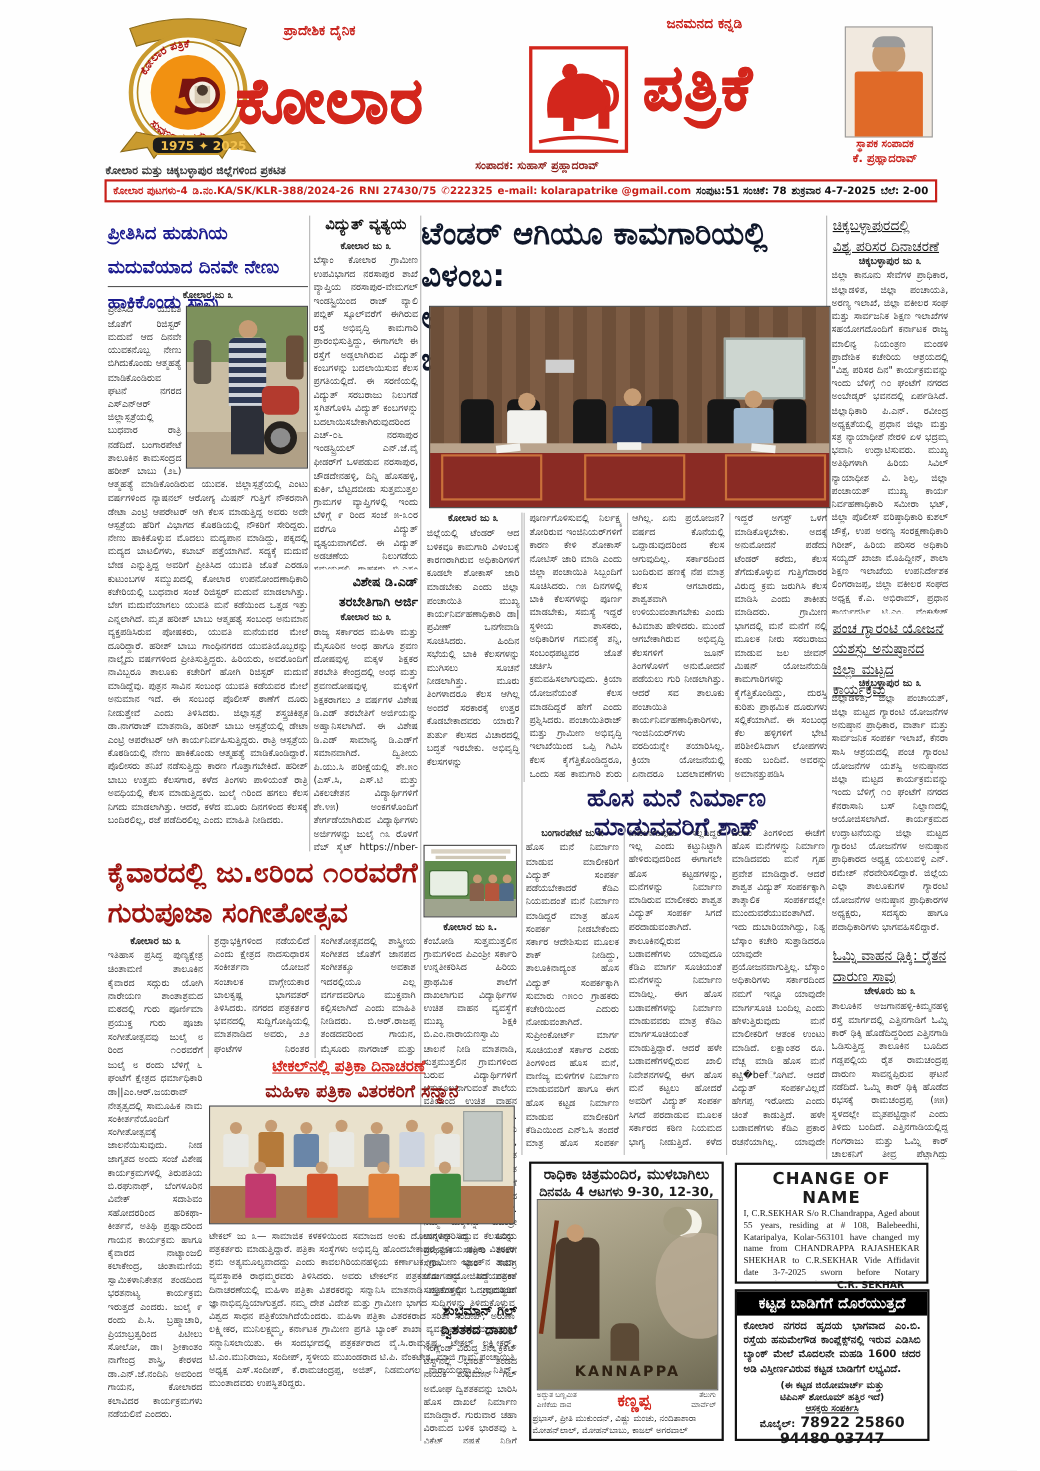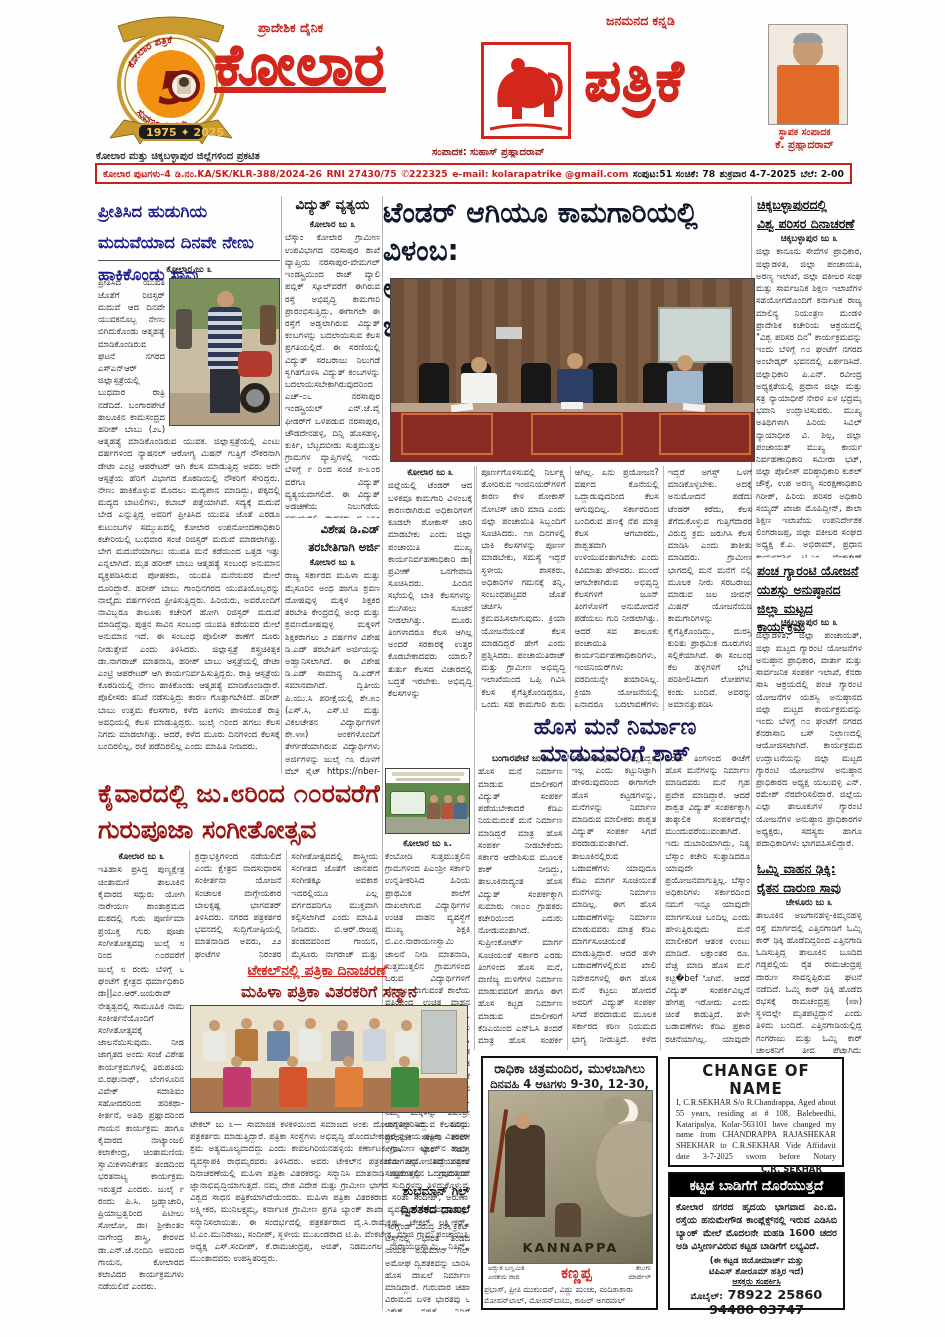--- a/index.html
+++ b/index.html
@@ -21,21 +21,21 @@
            display:flex;align-items:center;justify-content:space-between;padding:0 6px;box-sizing:border-box;}
   #infobar span{font-size:9.3px;font-weight:bold;white-space:nowrap;}
   .red{color:#c8201a;} .blk{color:#111;}
   
   #hl-suicide{left:98px;top:196px;width:182px;height:64px;color:#1b1b8f;font-weight:bold;
               font-size:16.5px;line-height:1.9;border-bottom:1px solid #555;}
   #hl-power{left:285px;top:196px;width:95px;color:#111;font-weight:bold;font-size:13.5px;text-align:center;}
   #hl-tender{left:383px;top:194px;width:370px;color:#0f172a;font-weight:bold;font-size:28px;line-height:1.36;}
   #hl-newhouse{left:478px;top:713px;width:274px;color:#181858;font-weight:bold;font-size:22.5px;text-align:center;}
   #hl-guru{left:98px;top:776px;width:282px;color:#9c130e;font-weight:bold;font-size:25px;line-height:1.42;}
-  .rt-hl{font-weight:bold;font-size:12.5px;text-decoration:underline;color:#111;line-height:1.5;}
+  .rt-hl{font-weight:normal;font-size:12.5px;text-decoration:underline;color:#111;line-height:1.5;}
   #hl-thakal1{left:178px;top:962px;width:278px;text-align:center;color:#d3261c;font-weight:bold;
               font-size:14px;text-decoration:underline;}
   #hl-thakal2{left:190px;top:982px;width:278px;text-align:center;color:#8e1410;font-weight:bold;font-size:16px;}
   .subhead{font-weight:bold;text-align:right;color:#111;}
   
   .ph{border:1px solid #444;box-sizing:border-box;overflow:hidden;position:absolute;}
   .fig-head{position:absolute;border-radius:50%;background:#c69c74;}
   .fig-body{position:absolute;border-radius:3px 3px 0 0;}
   
   #ph-meet{left:390px;top:278px;width:365px;height:184px;
@@ -104,21 +104,21 @@
     <text font-size="10" fill="#b01410" font-weight="bold"><textPath href="#arcB" startOffset="22%">ಸುವರ್ಣ ಸಂಭ್ರಮ</textPath></text>
     <path d="M24 108 L10 126 L34 122 L40 132 L54 114 Z" fill="#c99a2e" stroke="#8a6a1a"></path>
     <path d="M118 108 L132 126 L108 122 L102 132 L88 114 Z" fill="#c99a2e" stroke="#8a6a1a"></path>
     <rect x="38" y="112" width="66" height="16" rx="6" fill="#1c1c1c" stroke="#c99a2e" stroke-width="2"></rect>
     <text x="46" y="124" font-size="11" fill="#f2c14e" font-weight="bold">1975 ✦ 2025</text>
   </svg>
 
   <div class="abs tagline" style="left:258px;top:20px;">ಪ್ರಾದೇಶಿಕ ದೈನಿಕ</div>
   <div class="abs tagline" style="left:606px;top:13px;">ಜನಮನದ ಕನ್ನಡಿ</div>
 
-  <div class="abs mast-title" style="left:214px;top:36px;text-decoration:underline;">ಕೋಲಾರ</div>
+  <div class="abs mast-title" style="left:214px;top:64px;">ಕೋಲಾರ</div>
   <div class="abs mast-title" style="left:584px;top:52px;">ಪತ್ರಿಕೆ</div>
 
   <div id="eleph" class="abs">
     <svg viewBox="0 0 84 91" width="84" height="91">
       <path d="M14 62 Q10 34 30 26 Q50 16 64 30 Q74 40 70 54 L70 72 L60 72 L60 58 Q50 66 38 62 L38 74 L28 74 L28 62 Z" fill="#d3261c"></path>
       <path d="M64 30 Q78 30 76 46 Q74 56 66 54" fill="none" stroke="#d3261c" stroke-width="5"></path>
       <circle cx="34" cy="20" r="7" fill="#d3261c"></circle>
       <path d="M6 84 Q42 76 78 84" fill="none" stroke="#d3261c" stroke-width="3"></path>
     </svg>
   </div>

